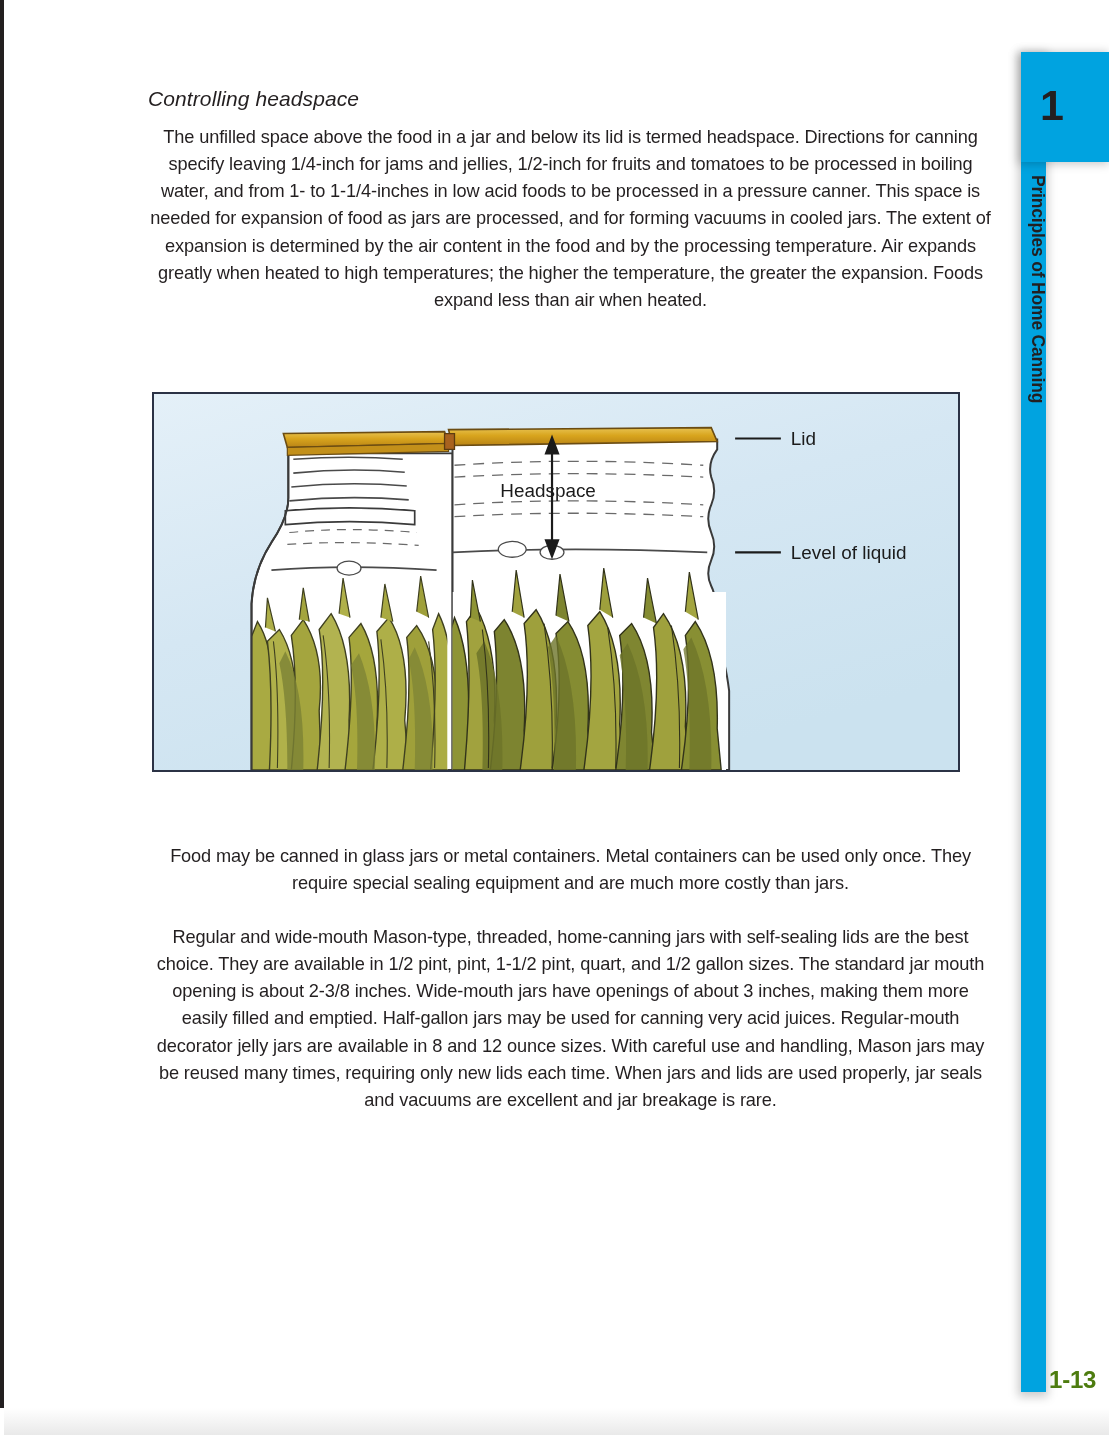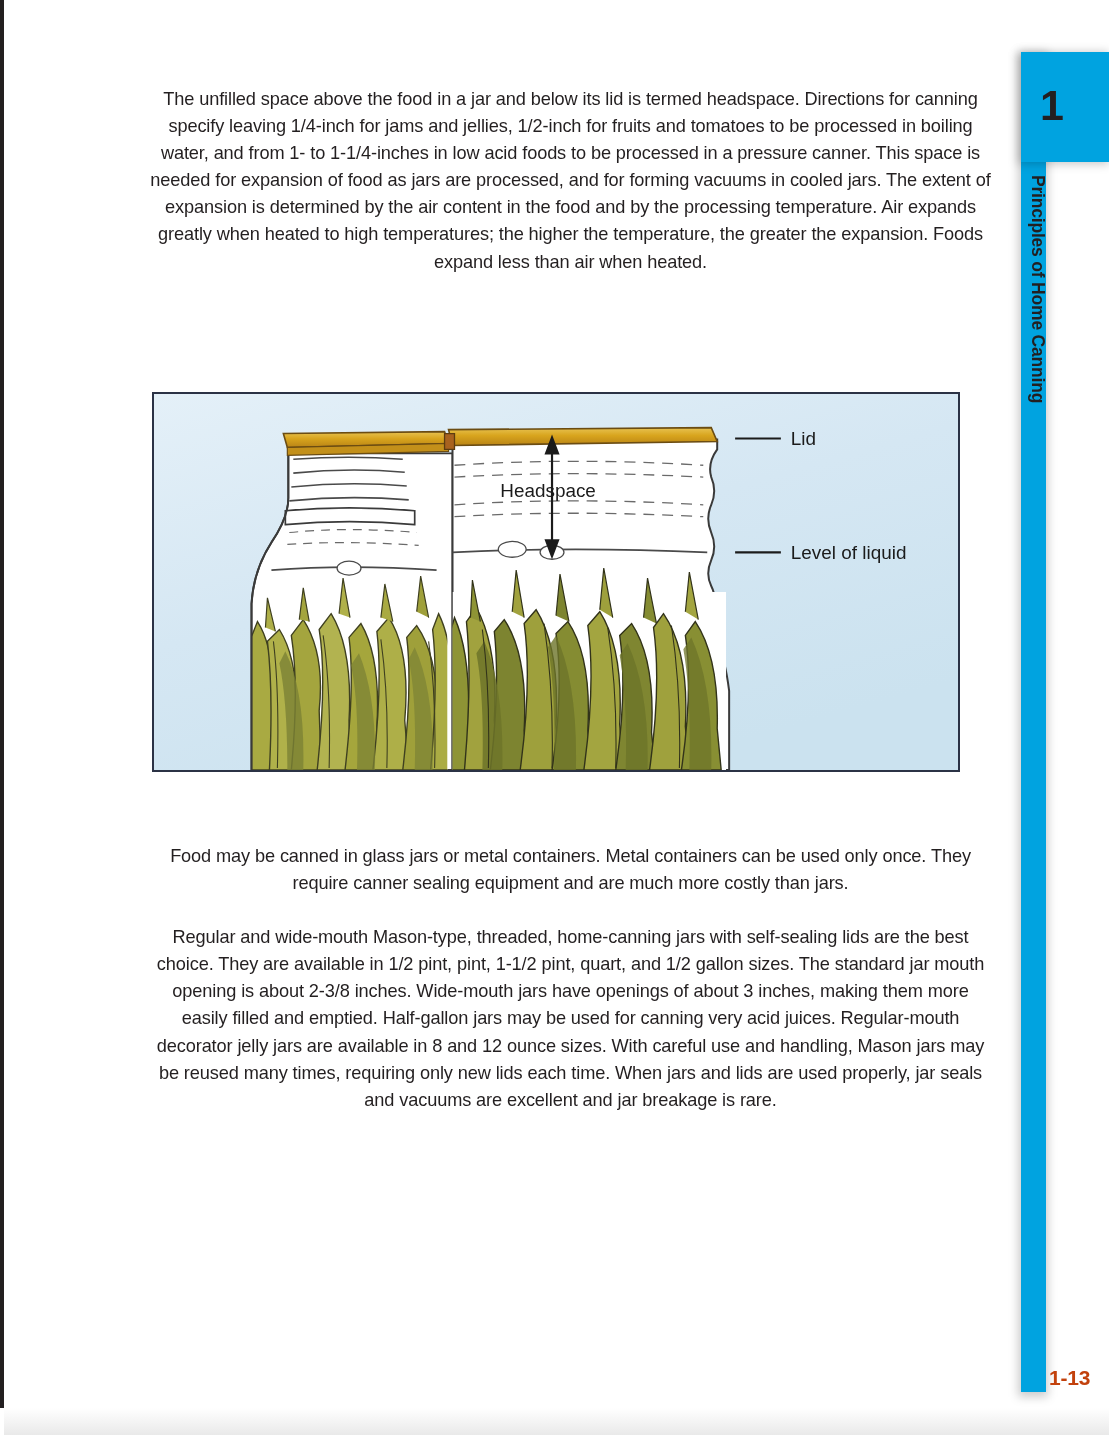--- a/index.html
+++ b/index.html
@@ -144,23 +144,23 @@
     font-size: 17.5px;
     font-weight: bold;
     color: #231f20;
     white-space: nowrap;
     letter-spacing: -0.2px;
   }
   .folio {
     position: absolute;
     left: 1049px;
     top: 1366px;
-    font-size: 21px;
+    font-size: 24px;
     font-weight: bold;
-    color: #c2410c;
+    color: #4d7c0f;
     letter-spacing: -0.2px;
   }
 
   
   .fig-label {
     font-family: "Liberation Sans", sans-serif;
     font-size: 19px;
     fill: #1b1b1b;
   }
   .fig-label-inner {
@@ -171,20 +171,21 @@
 </style>
 </head>
 <body>
 
 <div class="page">
 
   <div class="binding-edge"></div>
 
   <div class="content">
 
+    <h2 class="sec-heading-italic">Controlling headspace</h2>
 
     <p class="body-para">The unfilled space above the food in a jar and below its lid is termed headspace. Directions for canning specify leaving 1/4-inch for jams and jellies, 1/2-inch for fruits and tomatoes to be processed in boiling water, and from 1- to 1-1/4-inches in low acid foods to be processed in a pressure canner. This space is needed for expansion of food as jars are processed, and for forming vacuums in cooled jars. The extent of expansion is determined by the air content in the food and by the processing temperature. Air expands greatly when heated to high temperatures; the higher the temperature, the greater the expansion. Foods expand less than air when heated.</p>
   </div>
 
   <div class="figure-wrap">
     <svg class="figure-svg" viewBox="0 0 808 380" preserveAspectRatio="none">
       <defs>
         <linearGradient id="bgGrad" x1="0" y1="0" x2="0.6" y2="1">
           <stop offset="0%" stop-color="#e4f0f8"></stop>
           <stop offset="50%" stop-color="#d5e7f3"></stop>
@@ -327,21 +328,21 @@
         <text class="fig-label" x="640" y="52">Lid</text>
 
         <line x1="584" y1="160" x2="630" y2="160" stroke="#1b1b1b" stroke-width="2.2"></line>
         <text class="fig-label" x="640" y="167">Level of liquid</text>
       </g>
     </svg>
   </div>
 
   <div class="content" style="top:843px;">
 
-    <p class="body-para">Food may be canned in glass jars or metal containers. Metal containers can be used only once. They require canner sealing equipment and are much more costly than jars.</p>
+    <p class="body-para">Food may be canned in glass jars or metal containers. Metal containers can be used only once. They require special sealing equipment and are much more costly than jars.</p>
 
     <div class="para-gap"></div>
 
     <p class="body-para">Regular and wide-mouth Mason-type, threaded, home-canning jars with self-sealing lids are the best choice. They are available in 1/2 pint, pint, 1-1/2 pint, quart, and 1/2 gallon sizes. The standard jar mouth opening is about 2-3/8 inches. Wide-mouth jars have openings of about 3 inches, making them more easily filled and emptied. Half-gallon jars may be used for canning very acid juices. Regular-mouth decorator jelly jars are available in 8 and 12 ounce sizes. With careful use and handling, Mason jars may be reused many times, requiring only new lids each time. When jars and lids are used properly, jar seals and vacuums are excellent and jar breakage is rare.</p>
   </div>
 
   <div class="tab-stripe-shadow"></div>
   <div class="tab-stripe"></div>
   <div class="tab-shadow-block"></div>
   <div class="tab-block"></div>

